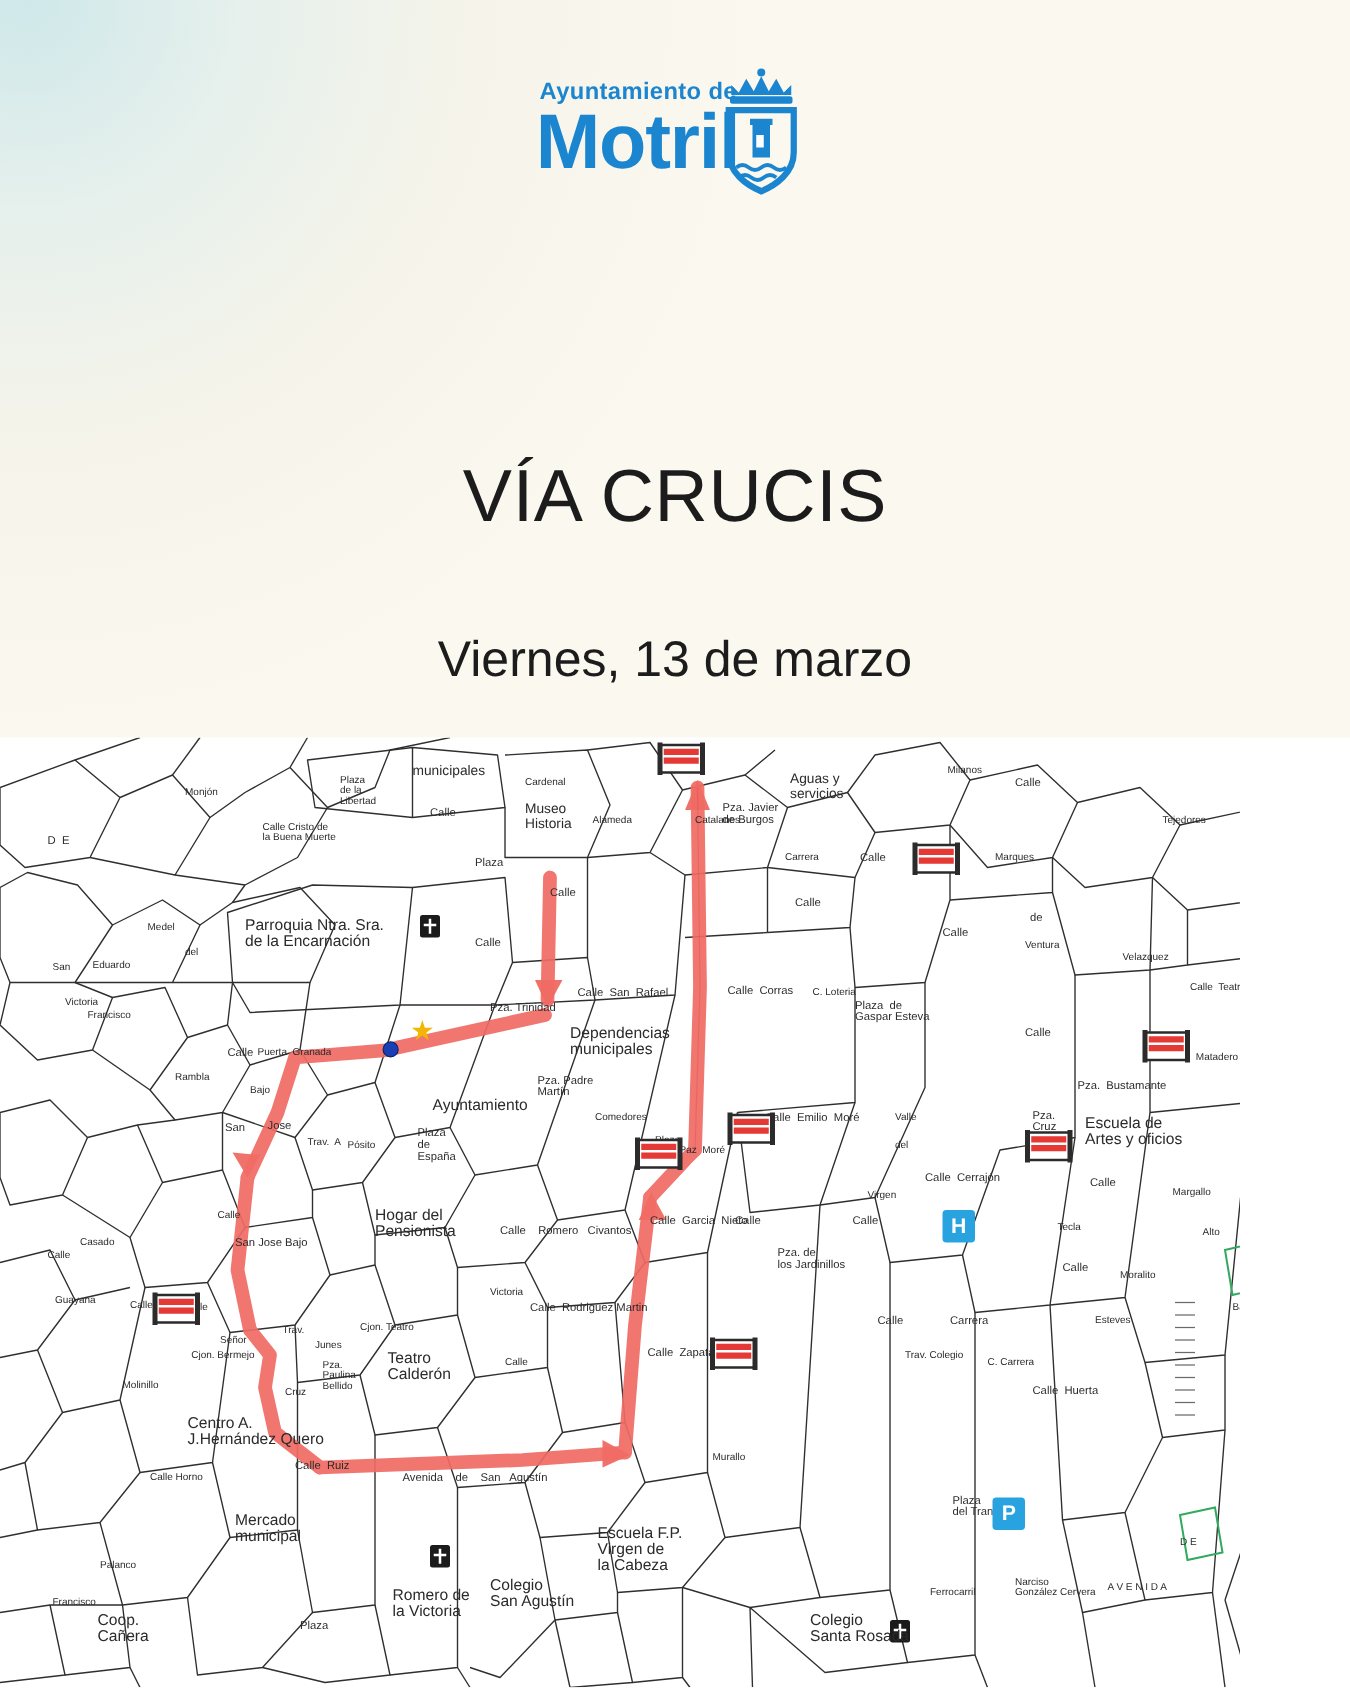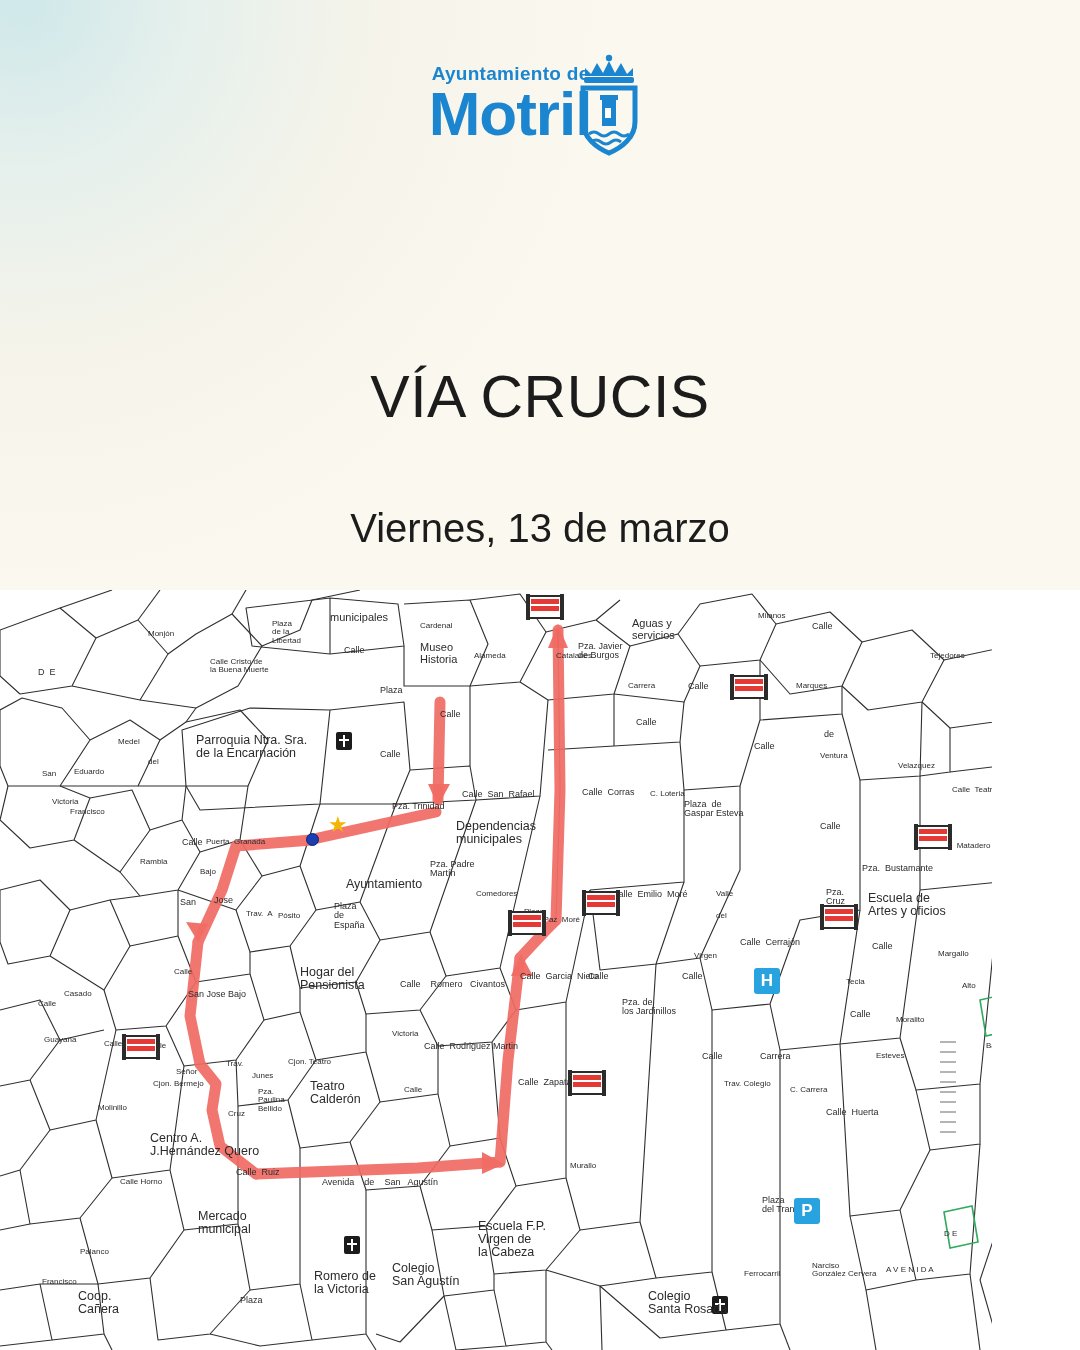--- a/index.html
+++ b/index.html
@@ -531,21 +531,21 @@
         <div class="map-label szs" style="left: 98px; top: 514px;">Molinillo</div>
         <div class="map-label szl" style="left: 150px; top: 542px;">Centro A.
 J.Hernández Quero</div>
         <div class="map-label sz" style="left: 236px; top: 578px;">Calle  Ruiz</div>
         <div class="map-label sz" style="left: 322px; top: 588px;">Avenida    de    San   Agustín</div>
         <div class="map-label szs" style="left: 570px; top: 572px;">Murallo</div>
         <div class="map-label szs" style="left: 120px; top: 588px;">Calle Horno</div>
         <div class="map-label sz" style="left: 762px; top: 606px;">Plaza
 del Tranvia</div>
         <div class="map-label szs" style="left: 1012px; top: 560px;">A N D A L U C I A</div>
-        <div class="map-label szl" style="left: 198px; top: 620px;">Mercado
+        <div class="map-label szl" style="left: 188px; top: 620px;">Mercado
 municipal</div>
         <div class="map-label szl" style="left: 478px; top: 630px;">Escuela F.P.
 Virgen de
 la Cabeza</div>
         <div class="map-label szs" style="left: 944px; top: 640px;">D E</div>
         <div class="map-label szs" style="left: 80px; top: 658px;">Palanco</div>
         <div class="map-label szl" style="left: 314px; top: 680px;">Romero de
 la Victoria</div>
         <div class="map-label szl" style="left: 392px; top: 672px;">Colegio
 San Agustín</div>

